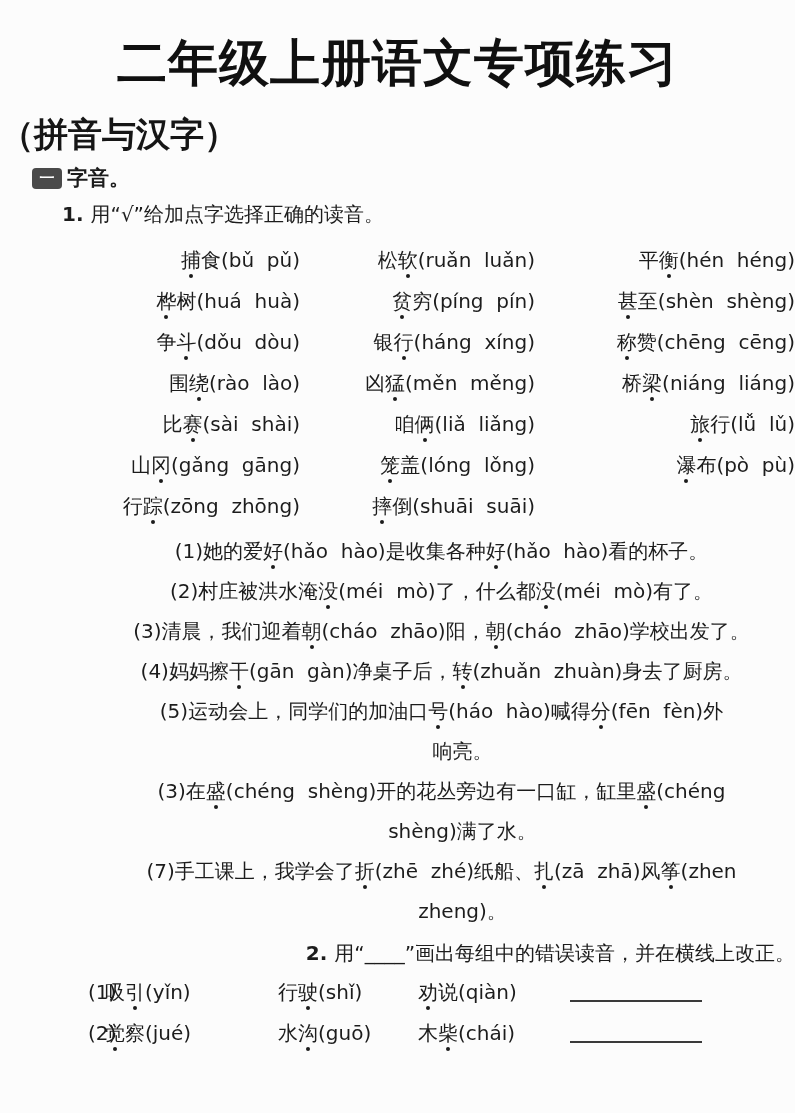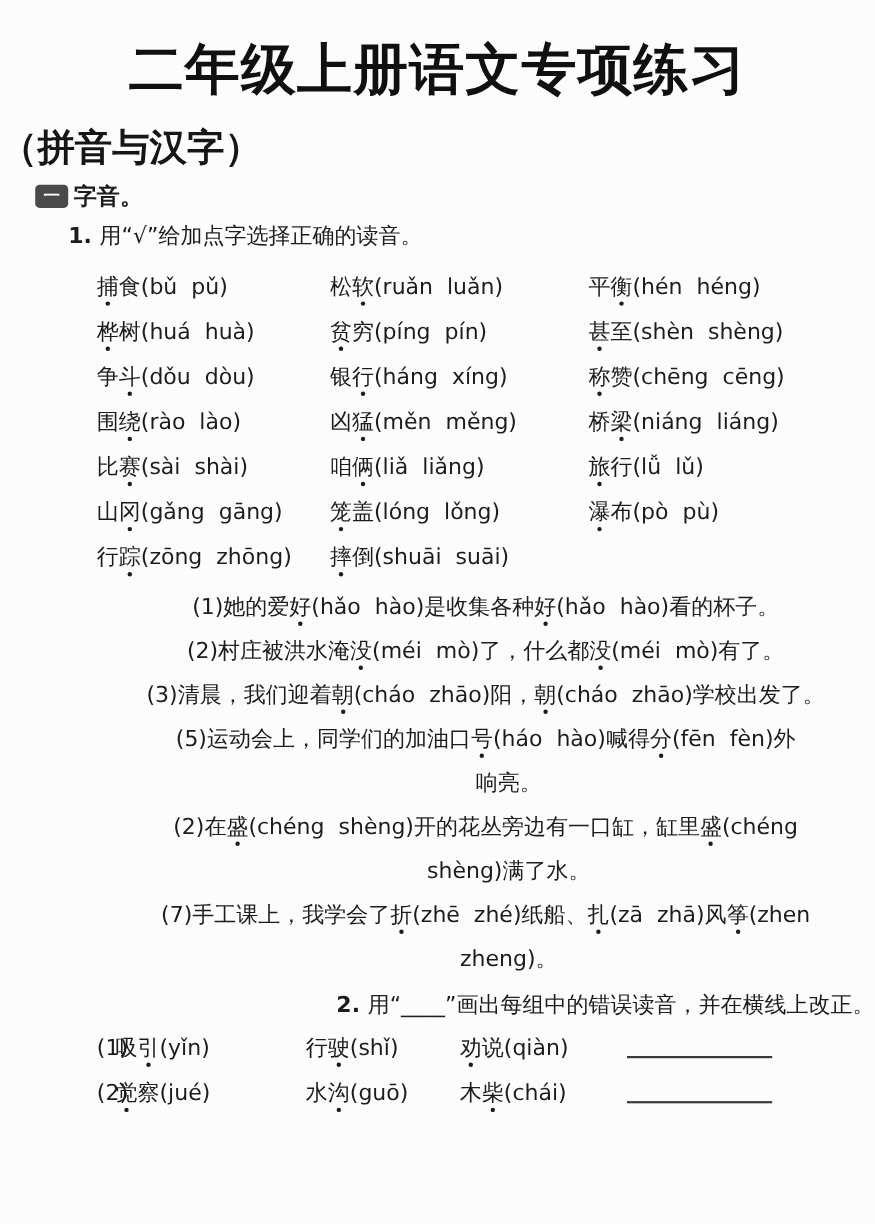--- a/index.html
+++ b/index.html
@@ -21,21 +21,21 @@
   .section-head{margin:10px 0 0 32px;height:24px;display:flex;align-items:center;gap:5px;}
   .badge{
     width:30px;height:21px;background:var(--badge);color:#fff;border-radius:4px;
     display:flex;align-items:center;justify-content:center;
     font-size:15px;font-weight:bold;line-height:1;
   }
   .section-label{font-size:21px;font-weight:bold;}
   .q-prompt{margin:10px 0 0 62px;font-size:20px;line-height:28px;white-space:pre;}
   .q-num{font-weight:bold;margin-right:7px;}
   #word-grid{
-    margin:12px 0 0 88px;display:grid;grid-template-columns:212px 235px auto;
+    margin:12px 0 0 88px;display:grid;grid-template-columns:212px 235px auto;text-align:right;
   }
   .cell{height:41px;line-height:41px;font-size:20px;white-space:pre;}
   #sentences{margin:4px 0 0 88px;text-align:center;}
   .sline{height:40px;line-height:40px;font-size:20px;white-space:pre;}
   .sline.cont{padding-left:42px;}
   .dotted{position:relative;}
   .dotted::after{
     content:"";position:absolute;left:50%;transform:translateX(-50%);
     bottom:-6px;width:4px;height:4px;border-radius:50%;background:var(--ink);
   }
@@ -87,23 +87,24 @@
       <div class="cell"><span class="dotted">笼</span><span>盖(lóng  lǒng)</span></div>
       <div class="cell"><span class="dotted">瀑</span><span>布(pò  pù)</span></div>
       <div class="cell"><span>行</span><span class="dotted">踪</span><span>(zōng  zhōng)</span></div>
       <div class="cell"><span class="dotted">摔</span><span>倒(shuāi  suāi)</span></div>
     </div>
 
   <div id="sentences">
       <div class="sline"><span>(1)她的爱</span><span class="dotted">好</span><span>(hǎo  hào)是收集各种</span><span class="dotted">好</span><span>(hǎo  hào)看的杯子。</span></div>
       <div class="sline"><span>(2)村庄被洪水淹</span><span class="dotted">没</span><span>(méi  mò)了，什么都</span><span class="dotted">没</span><span>(méi  mò)有了。</span></div>
       <div class="sline"><span>(3)清晨，我们迎着</span><span class="dotted">朝</span><span>(cháo  zhāo)阳，</span><span class="dotted">朝</span><span>(cháo  zhāo)学校出发了。</span></div>
+      <div class="sline"><span>(4)妈妈擦</span><span class="dotted">干</span><span>(gān  gàn)净桌子后，</span><span class="dotted">转</span><span>(zhuǎn  zhuàn)身去了厨房。</span></div>
       <div class="sline"><span>(5)运动会上，同学们的加油口</span><span class="dotted">号</span><span>(háo  hào)喊得</span><span class="dotted">分</span><span>(fēn  fèn)外</span></div>
       <div class="sline cont"><span>响亮。</span></div>
-      <div class="sline"><span>(2)在</span><span class="dotted">盛</span><span>(chéng  shèng)开的花丛旁边有一口缸，缸里</span><span class="dotted">盛</span><span>(chéng</span></div>
+      <div class="sline"><span>(3)在</span><span class="dotted">盛</span><span>(chéng  shèng)开的花丛旁边有一口缸，缸里</span><span class="dotted">盛</span><span>(chéng</span></div>
       <div class="sline cont"><span>shèng)满了水。</span></div>
       <div class="sline"><span>(7)手工课上，我学会了</span><span class="dotted">折</span><span>(zhē  zhé)纸船、</span><span class="dotted">扎</span><span>(zā  zhā)风</span><span class="dotted">筝</span><span>(zhen</span></div>
       <div class="sline cont"><span>zheng)。</span></div>
     </div>
 
   <div class="q-prompt q2"><span class="q-num">2.</span><span>用“____”画出每组中的错误读音，并在横线上改正。</span></div>
 
   <div id="q2-rows">
       <div class="q2row"><span class="label">(1)</span><span class="item item0"><span>吸</span><span class="dotted">引</span><span>(yǐn)</span></span><span class="item item1"><span>行</span><span class="dotted">驶</span><span>(shǐ)</span></span><span class="item item2"><span class="dotted">劝</span><span>说(qiàn)</span></span><span class="blank"></span></div>
       <div class="q2row"><span class="label">(2)</span><span class="item item0"><span class="dotted">觉</span><span>察(jué)</span></span><span class="item item1"><span>水</span><span class="dotted">沟</span><span>(guō)</span></span><span class="item item2"><span>木</span><span class="dotted">柴</span><span>(chái)</span></span><span class="blank"></span></div>

